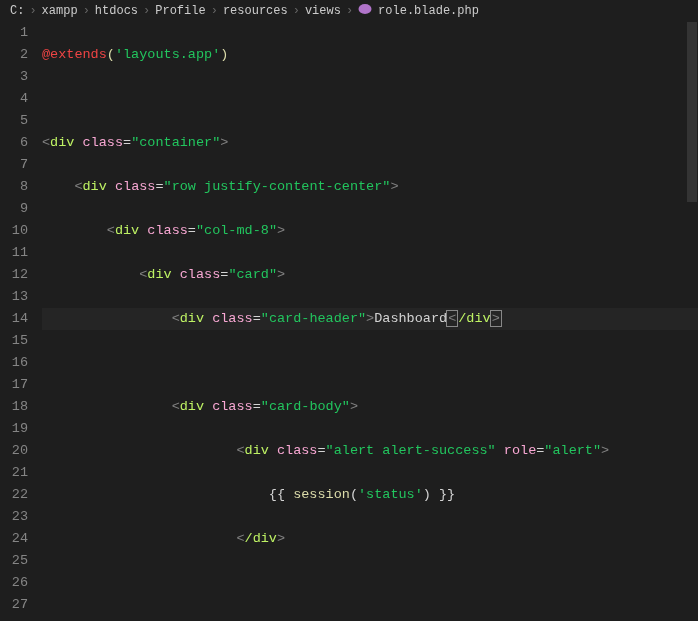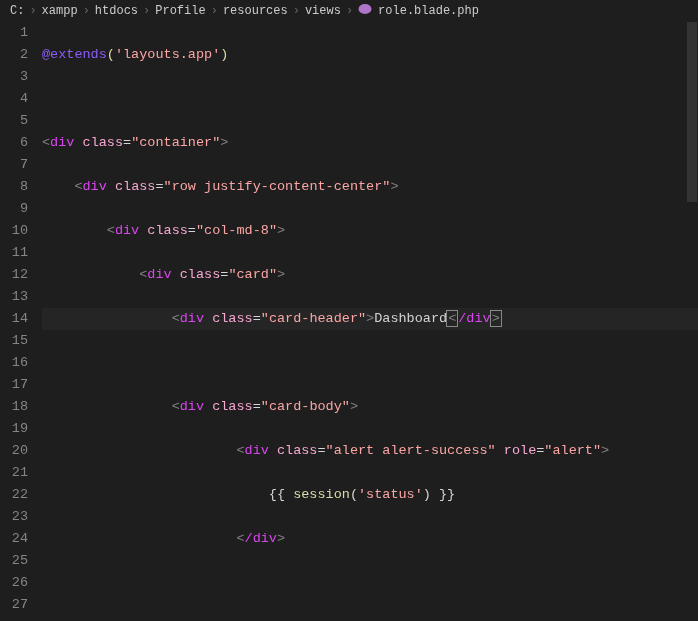--- a/index.html
+++ b/index.html
@@ -47,26 +47,26 @@
     }
     .gutter div { height: 22px; }
     .code {
       flex: 1;
       white-space: pre;
       position: relative;
     }
     .line { height: 22px; }
     .line.hl { background: rgba(255,255,255,0.03); }
     .t-yellow { color: #dcdcaa; }
-    .t-blue { color: #d946ef; }
+    .t-blue { color: #bef264; }
     .t-attr { color: #f9a8d4; }
-    .t-string { color: #fca5a5; }
+    .t-string { color: #22c55e; }
     .t-bracket { color: #808080; }
     .t-text { color: #d4d4d4; }
-    .t-purple { color: #8b5cf6; }
+    .t-purple { color: #ef4444; }
     .cursor-box {
       border: 1px solid #888;
       padding: 0 1px;
       margin-left: -1px;
     }
     .scrollbar-v {
       position: absolute;
       right: 0;
       top: 22px;
       width: 12px;

